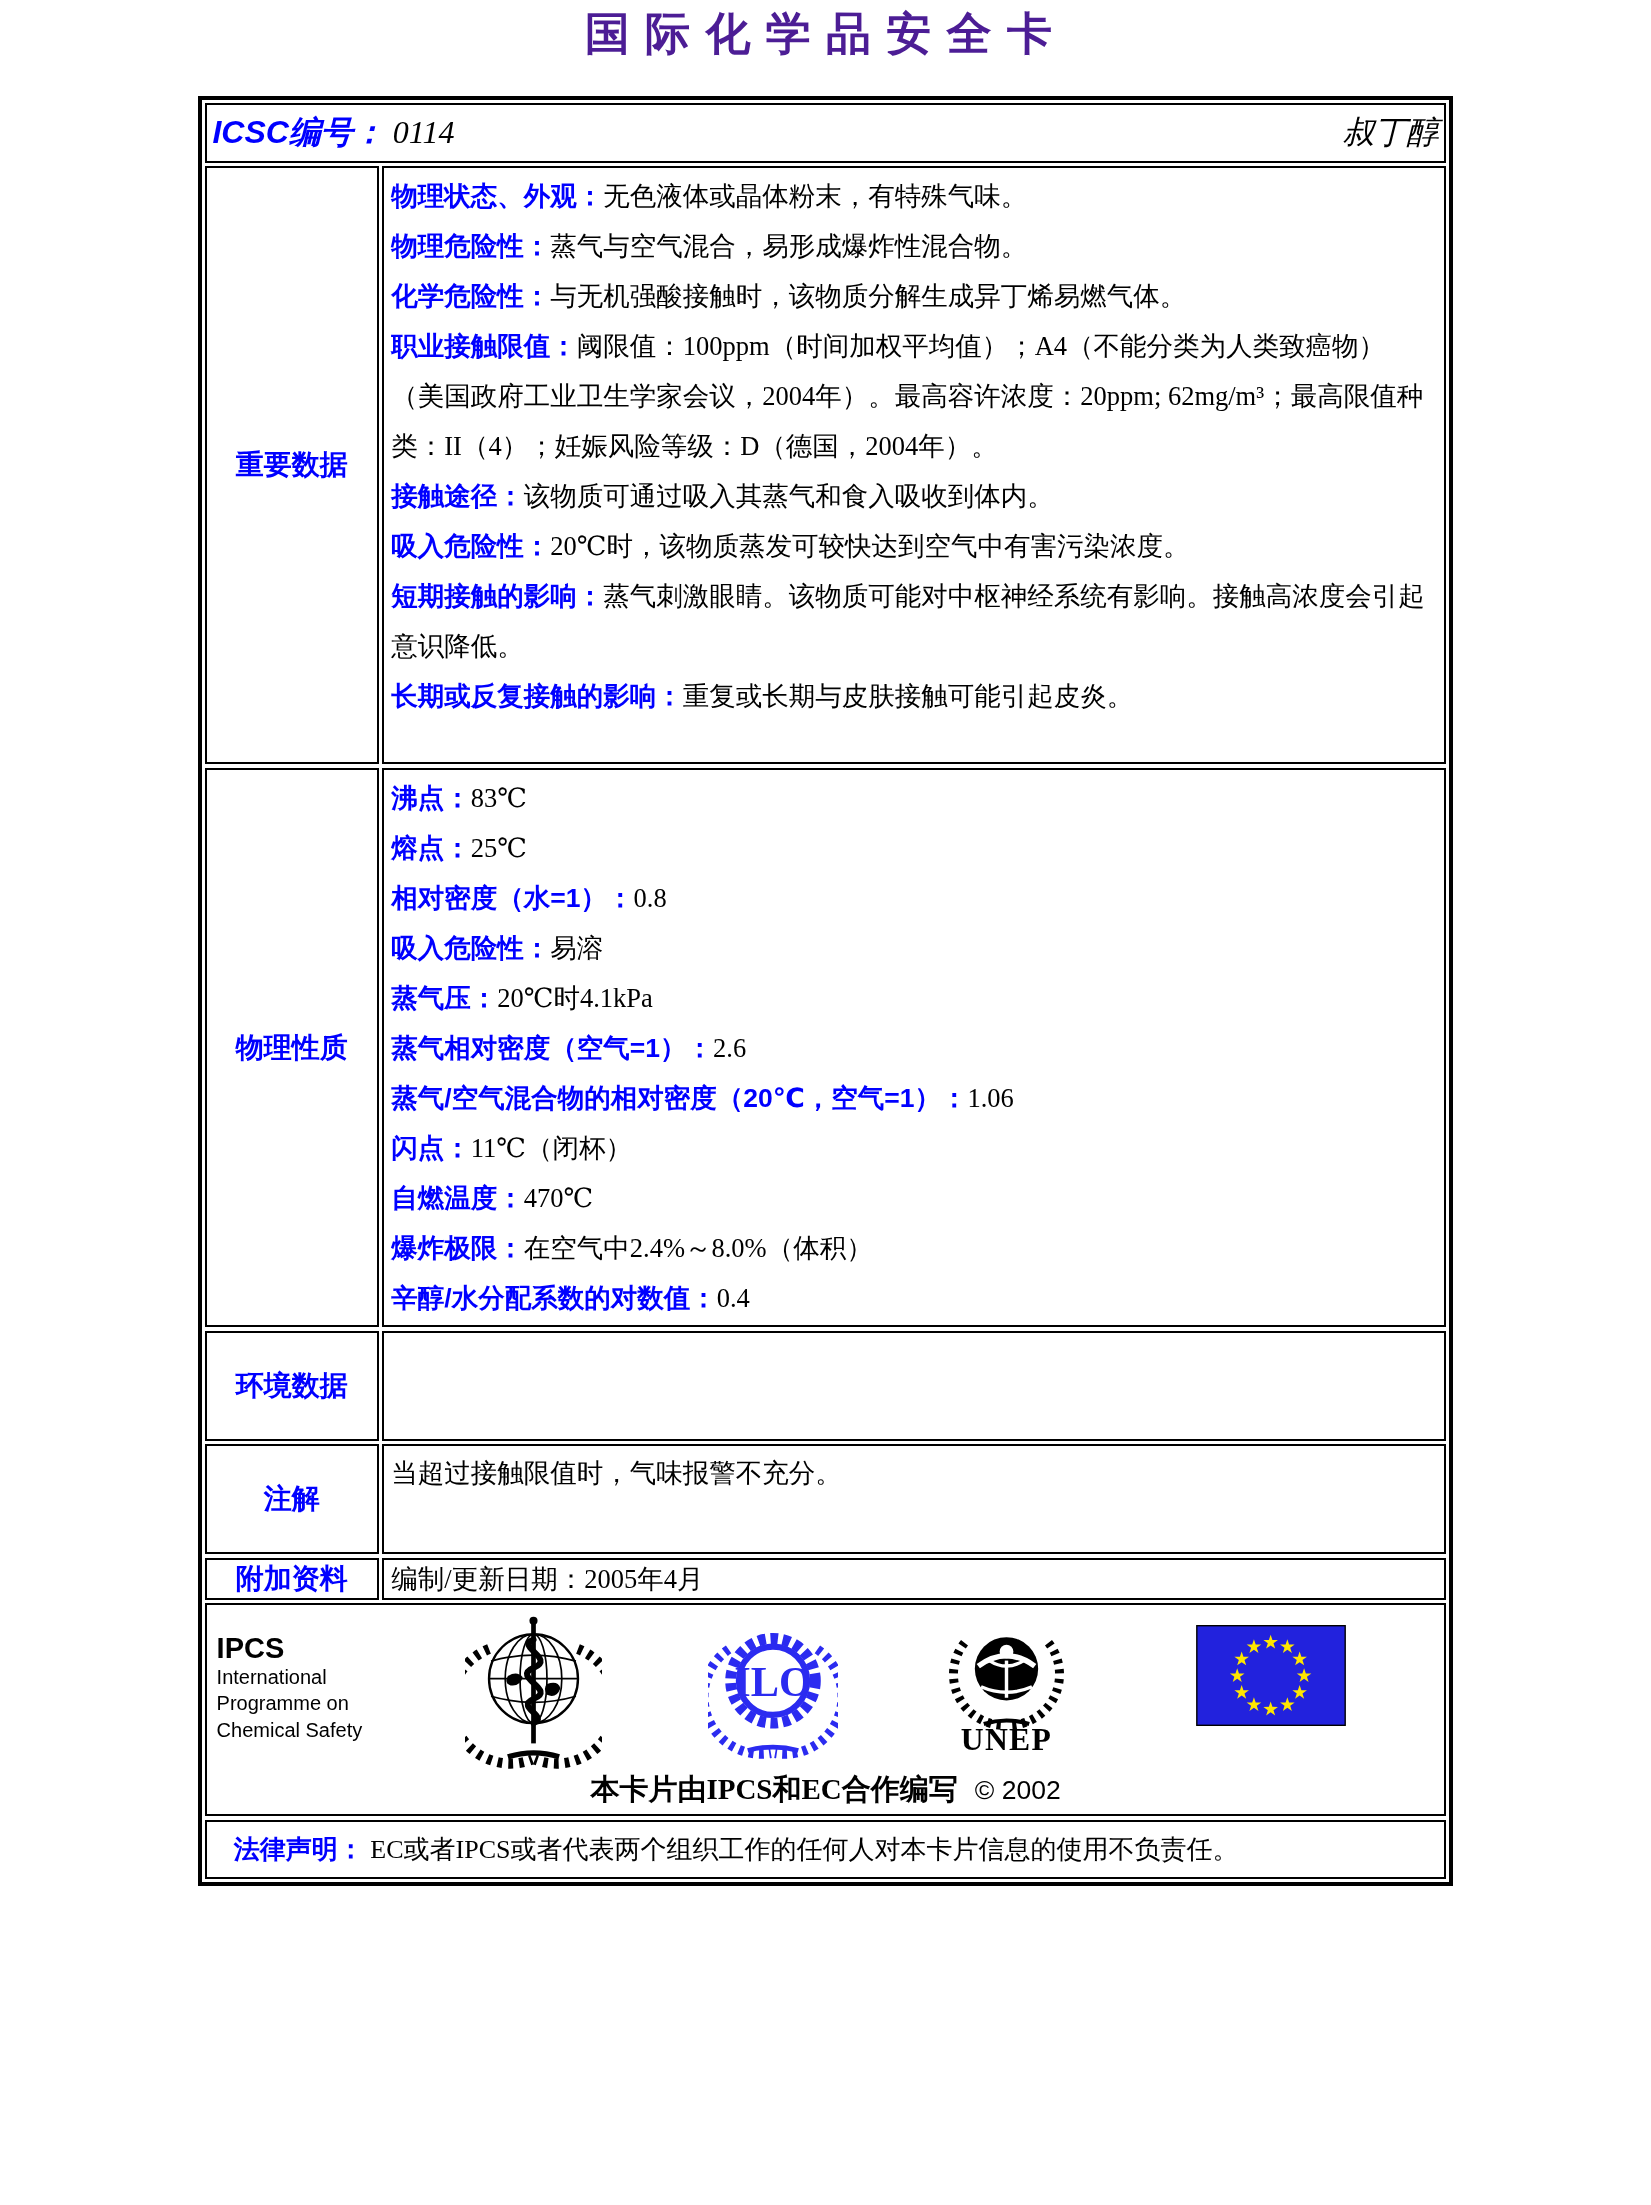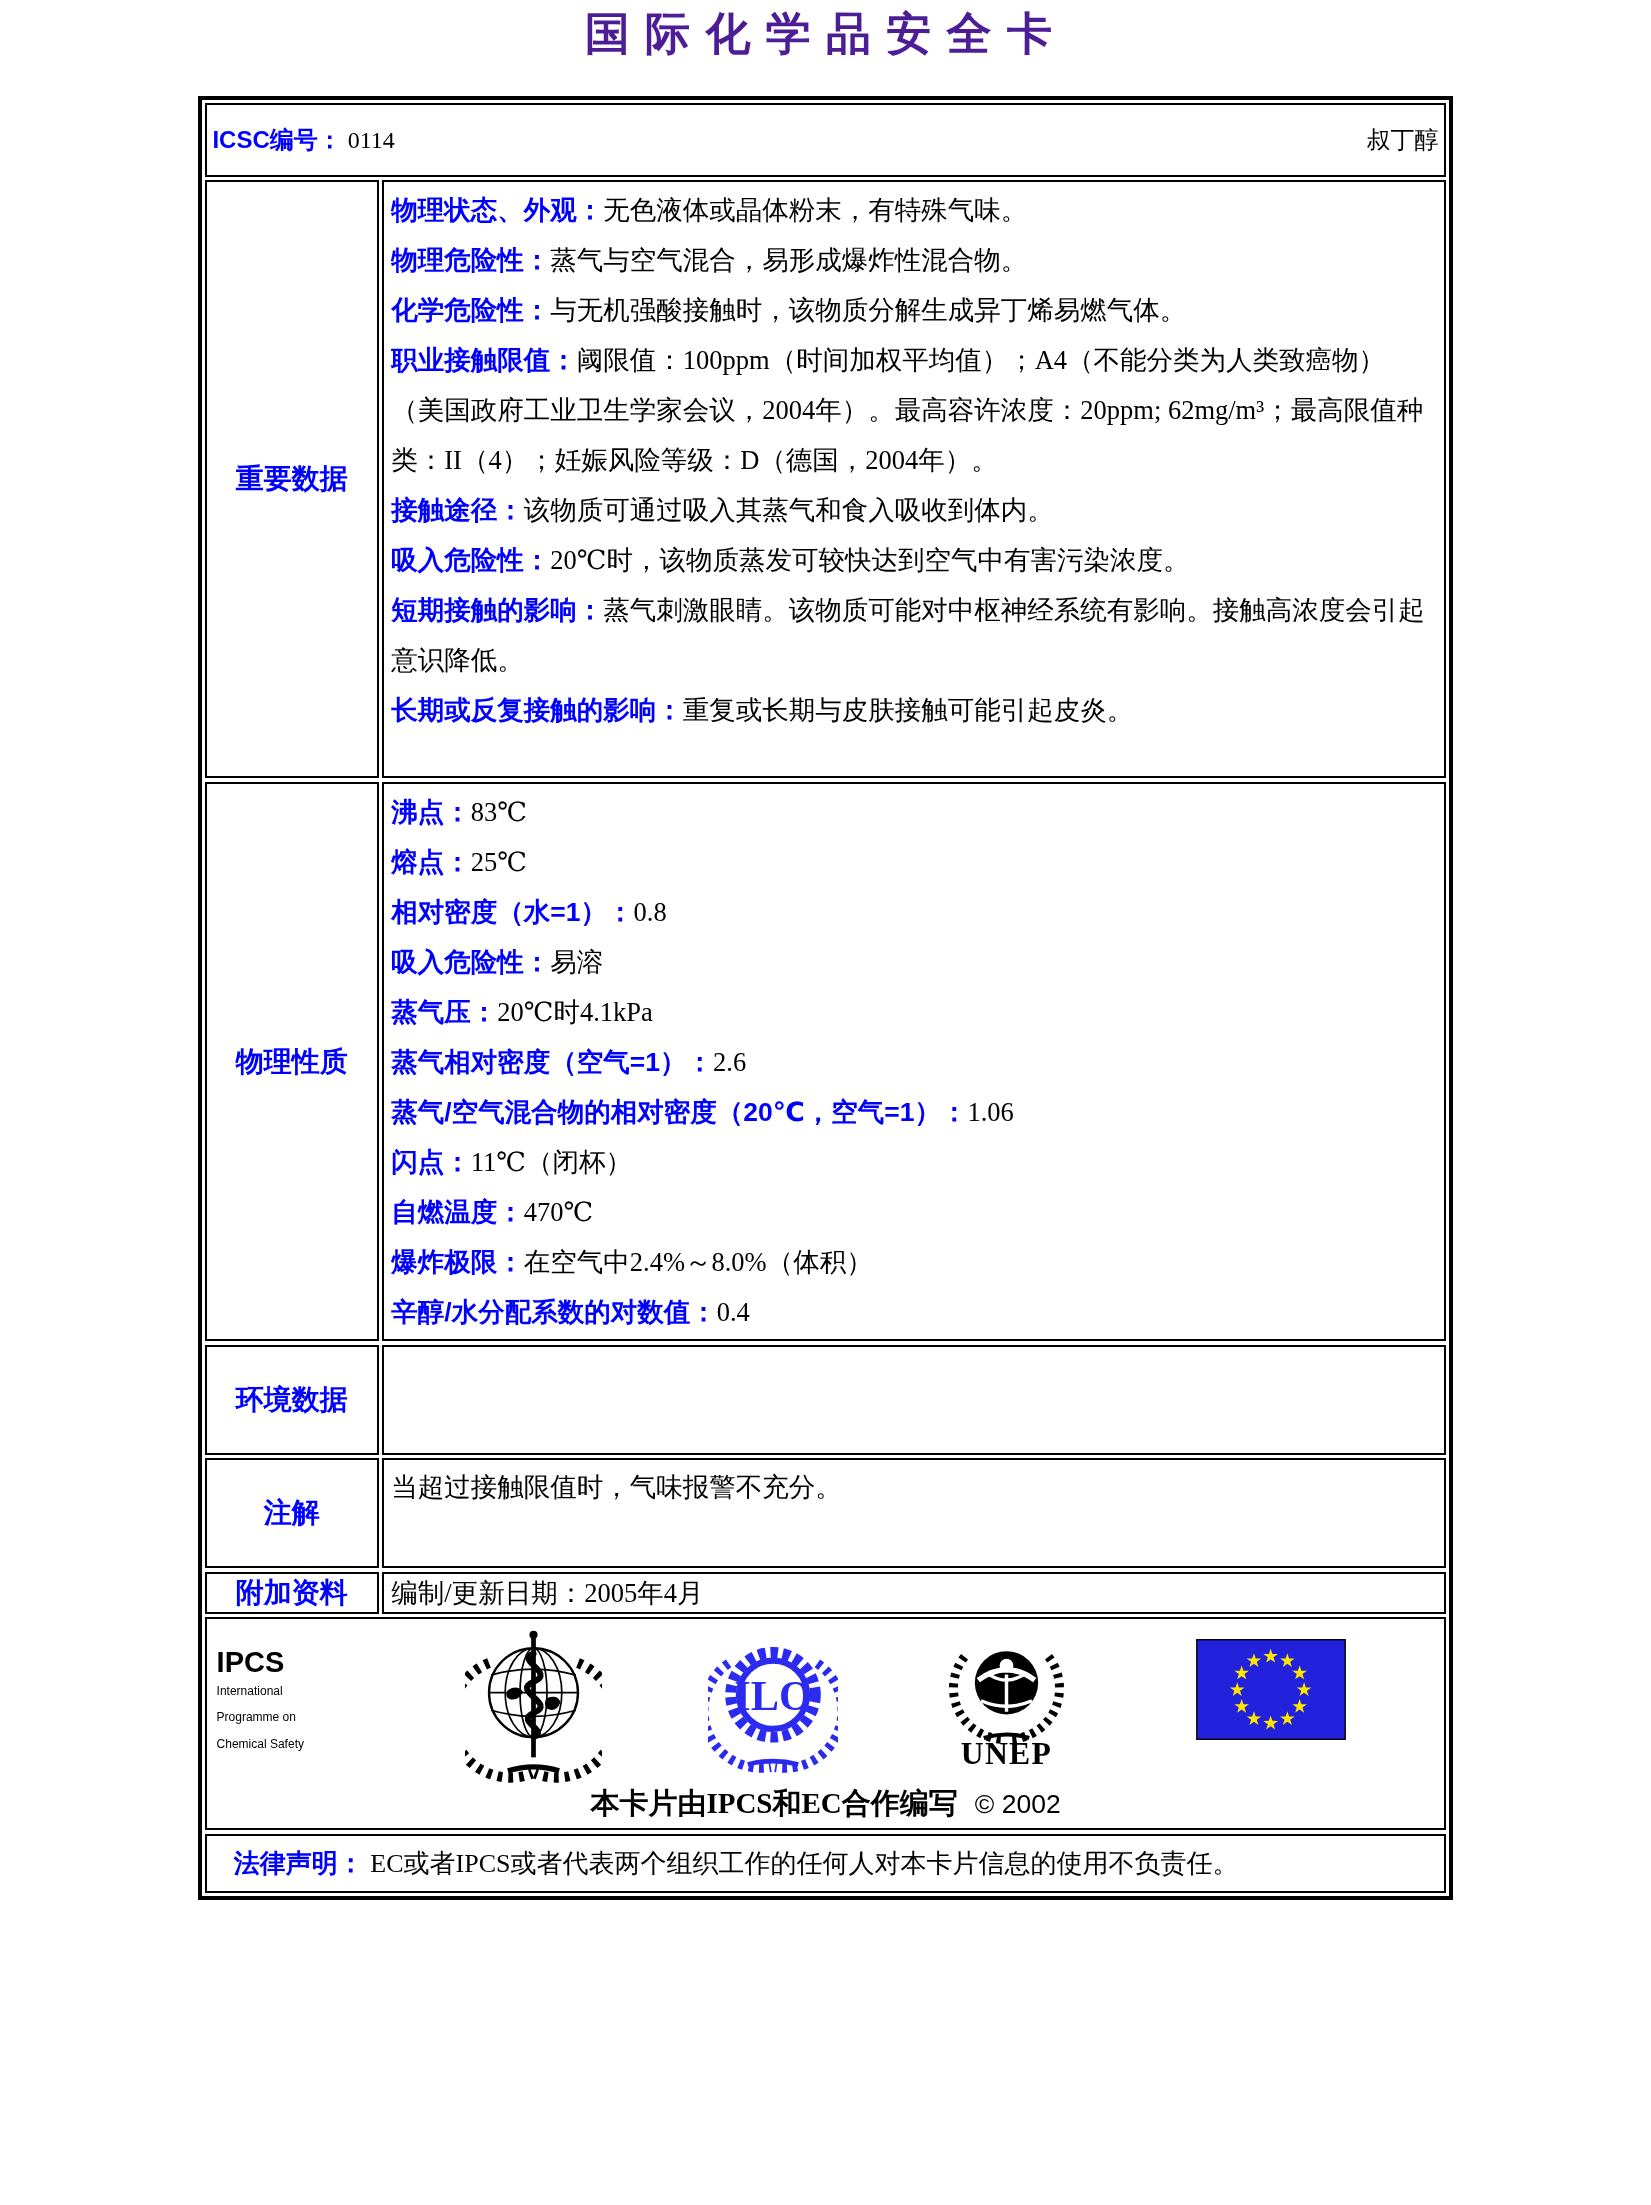--- a/index.html
+++ b/index.html
@@ -12,40 +12,40 @@
   .card{position:absolute;top:96px;left:198px;width:1255px;box-sizing:border-box;
         border:4.2px solid #000;padding:2.8px;background:#fff;}
   .row{display:flex;gap:3.5px;margin-bottom:3.5px;}
   .row:last-child{margin-bottom:0;}
   .cell{border:2.8px solid #000;box-sizing:border-box;background:#fff;}
   .label-cell{width:174px;flex:0 0 174px;display:flex;align-items:center;justify-content:center;
               color:#0000ff;font-family:"Liberation Sans","DejaVu Sans",sans-serif;
               font-weight:bold;font-size:28px;text-align:center;}
   .content-cell{flex:1 1 auto;padding:2.8px 7px;}
   
-  .icsc-cell{flex:1 1 auto;height:74px;display:flex;align-items:center;justify-content:space-between;
-             padding:0 5.6px;font-size:24px;}
+  .icsc-cell{flex:1 1 auto;height:60px;display:flex;align-items:center;justify-content:space-between;
+             padding:0 5.6px;font-size:32px;font-style:italic;}
   .k{color:#0000ff;font-family:"Liberation Sans","DejaVu Sans",sans-serif;font-weight:bold;}
   .v{color:#000;font-family:"Liberation Serif","DejaVu Serif",serif;}
   
   .content-cell p.line{margin:0;font-size:26.5px;line-height:50px;}
   .row-important .content-cell{min-height:598px;}
   .row-physical .content-cell{min-height:538px;}
   .row-physical .content-cell p.line{line-height:50px;}
   .row-environment .content-cell{min-height:110px;}
   .row-notes .content-cell{min-height:110px;}
   .row-notes .content-cell p.line{line-height:42px;padding-top:2.8px;}
   .row-additional .content-cell{min-height:42px;display:flex;align-items:center;}
   .row-additional .content-cell p.line{line-height:32px;}
   
   .logos-cell{flex:1 1 auto;min-height:187px;padding:7px 0 4.2px 0;}
   .logos-strip{display:flex;align-items:flex-start;height:155px;}
   .ipcs-block{margin:19.5px 0 0 9.8px;width:202px;font-family:"Liberation Sans","DejaVu Sans",sans-serif;}
   .ipcs-acronym{font-size:29px;font-weight:bold;line-height:32px;}
-  .ipcs-line{font-size:12px;line-height:26.5px;}
+  .ipcs-line{font-size:20px;line-height:26.5px;}
   .logo{flex:0 0 auto;}
   .logo-who{margin-left:46px;margin-top:1.4px;}
   .logo-ilo{margin-left:106px;margin-top:5.6px;}
   .logo-unep{margin-left:110px;margin-top:2.8px;}
   .logo-eu{margin-left:131px;margin-top:12.6px;}
   .logos-caption{text-align:center;font-size:29px;margin-top:2.8px;color:#000000;}
   .logos-caption .cap{font-weight:bold;font-family:"Liberation Serif","DejaVu Serif",serif;}
   .logos-caption .copy{font-weight:normal;font-family:"Liberation Sans","DejaVu Sans",sans-serif;
                        font-size:26.5px;margin-left:9.8px;}
   

